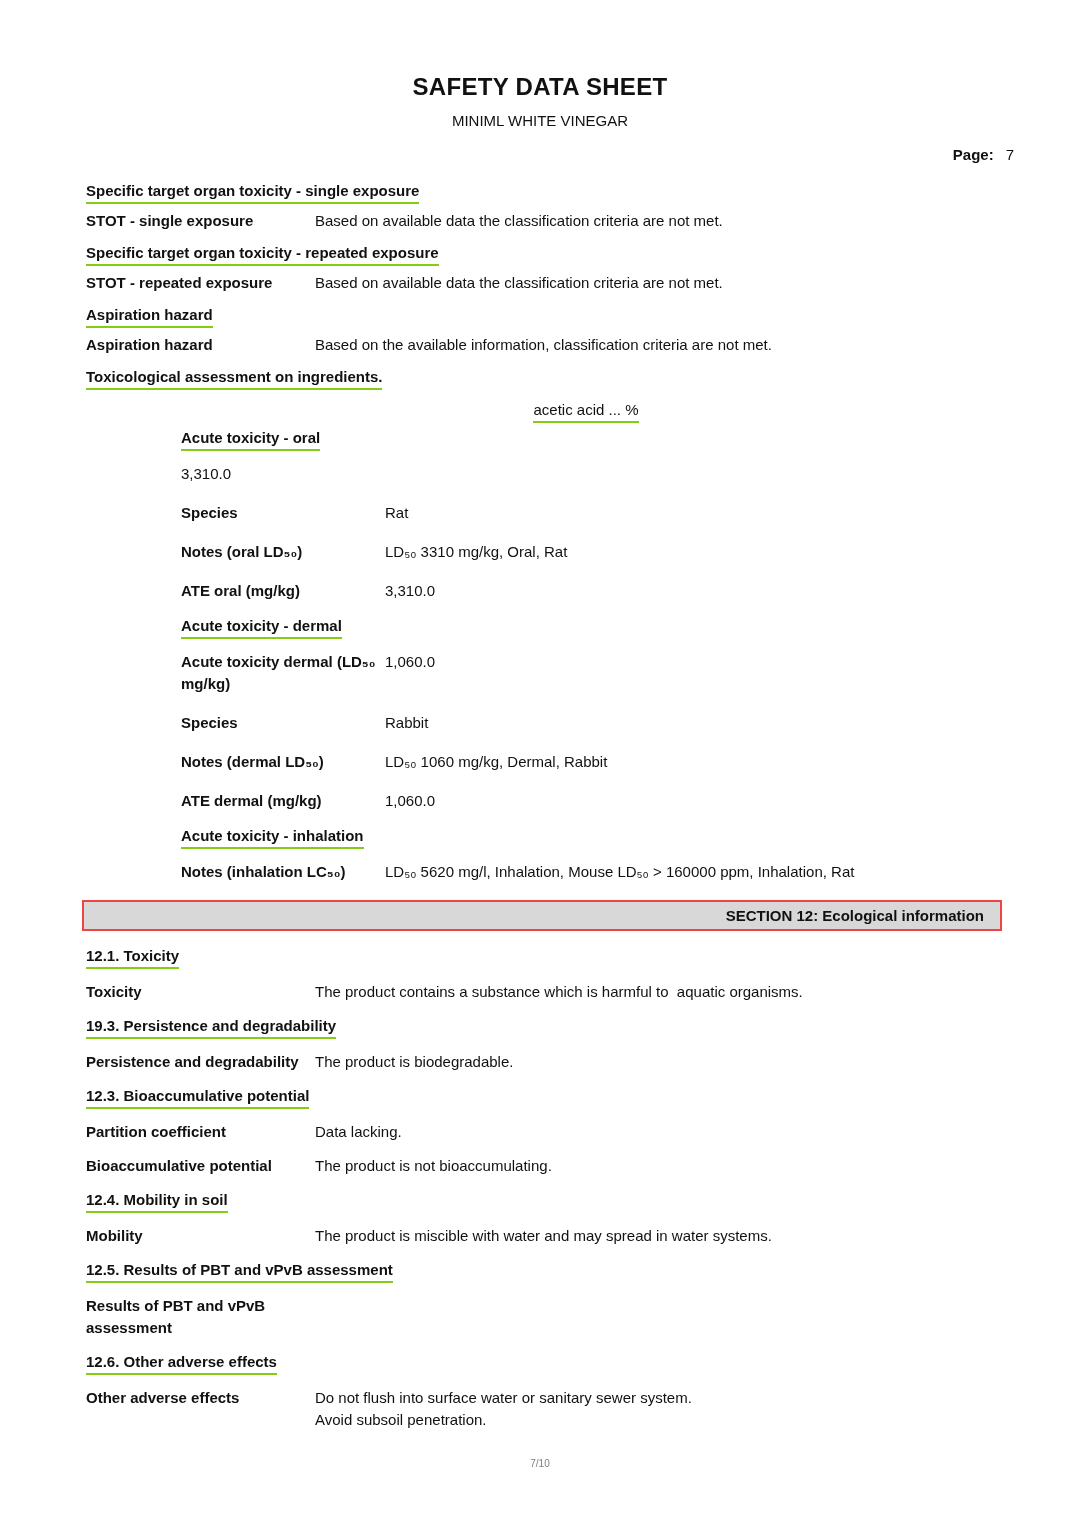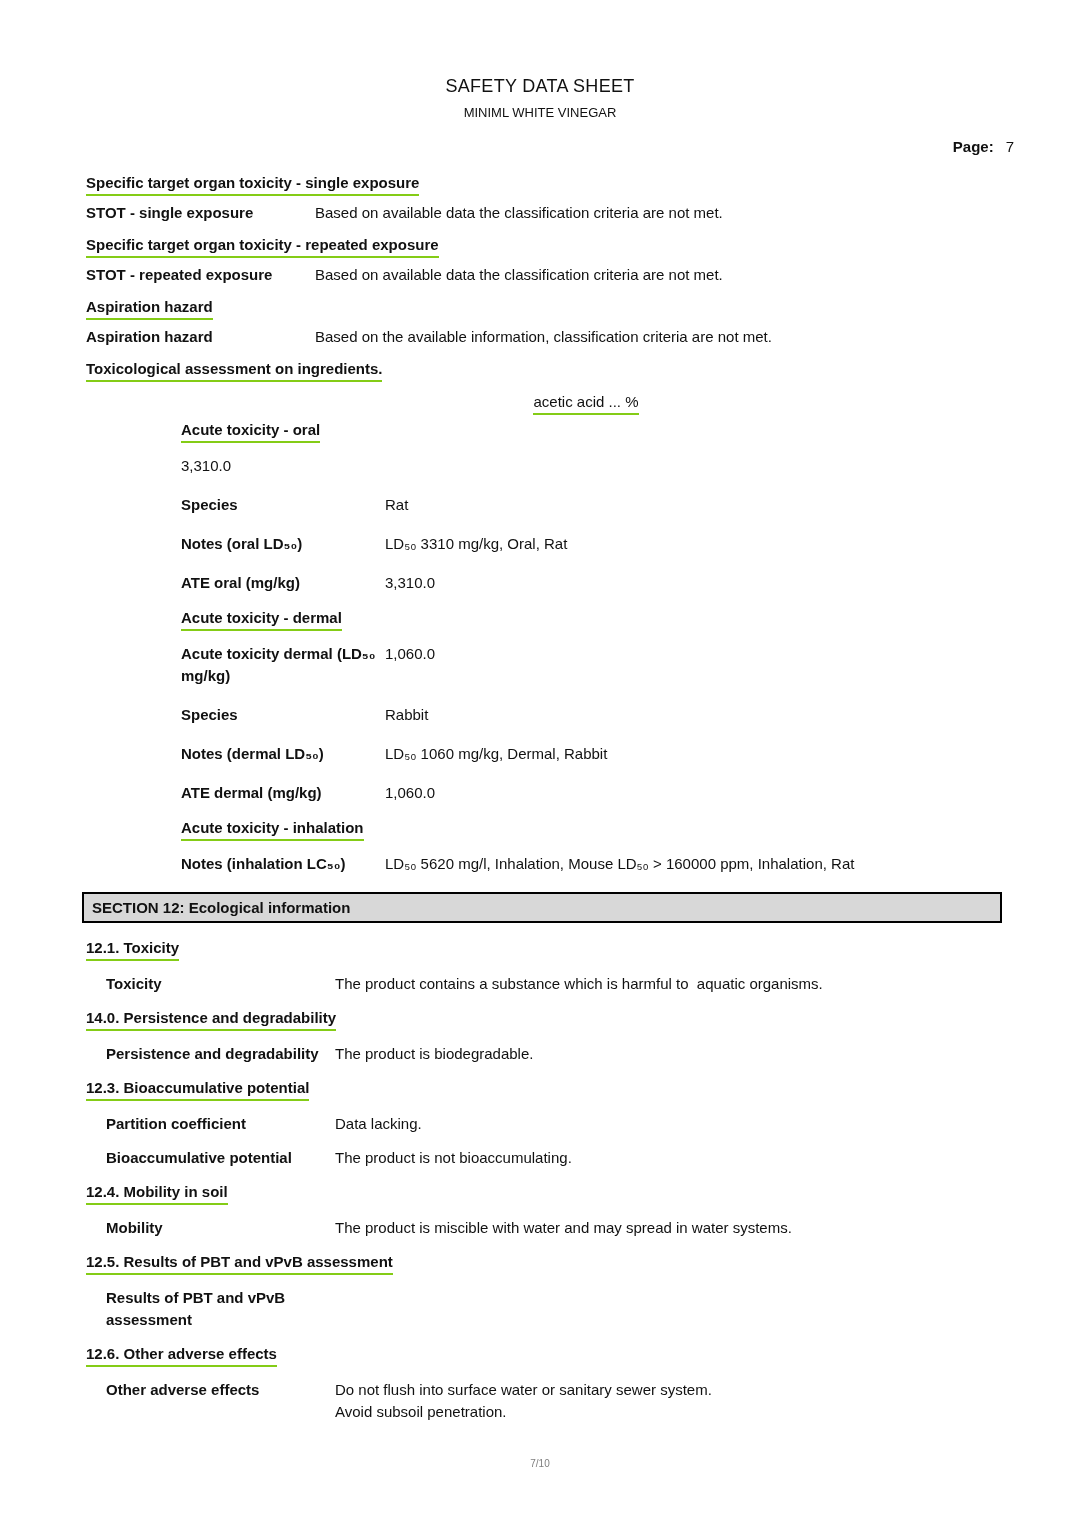--- a/index.html
+++ b/index.html
@@ -7,49 +7,50 @@
     position:relative;
     width:1080px; height:1528px;
     box-sizing:border-box;
     padding:76px 82px 0 86px;
     background:#ffffff;
     font-family:"Liberation Sans", sans-serif;
     font-size:15px;
     color:#111111;
   }
   .doc-header { margin:0 -82px 0 -86px; text-align:center; }
-  .doc-title { font-size:18px; font-weight:normal; letter-spacing:.3px; line-height:21px; }
-  .doc-subtitle { font-size:13px; margin-top:6px; line-height:20px; }
+  .doc-title { font-size:24px; font-weight:bold; letter-spacing:.3px; line-height:21px; }
+  .doc-subtitle { font-size:15px; margin-top:14px; line-height:20px; }
   .pageline { text-align:right; padding-right:66px; margin-top:13px; line-height:21px; }
   .pageline .pl { font-weight:bold; }
   .pageline .pn { margin-left:12px; }
 
   main { margin-top:15px; }
   .hd { margin:10px 0 6px; font-weight:bold; line-height:21px; }
   .u { display:inline-block; border-bottom:2px solid #84cc16; padding-bottom:1px; }
   .row { display:flex; margin-bottom:6px; line-height:22px; }
   .lbl { flex:0 0 229px; font-weight:bold; padding-right:8px; box-sizing:border-box; }
   .val { flex:1; white-space:pre-wrap; }
 
   .ing { margin-left:95px; }
   .ing .row { margin-bottom:17px; }
   .ing .lbl { flex:0 0 204px; }
   .ing .hd { margin:-4px 0 12px; }
   .substance { text-align:center; position:relative; left:44px; margin:9px 0 8px; font-weight:normal; line-height:21px; }
 
   .sec12bar {
     margin:6px -4px 14px;
     background:#d8d8d8;
-    border:2px solid #000000;
+    border:2px solid #ef4444;
     font-weight:bold;
-    padding:3px 8px;
+    padding:3px 16px;
     line-height:21px;
+    text-align:right;
   }
   .s12 .hd { margin:2px 0 12px; }
-  .s12 .row { margin-bottom:12px;margin-left:20px; }
+  .s12 .row { margin-bottom:12px; }
 
   .pagefoot {
     position:absolute; left:0; right:0; top:1455px;
     text-align:center; color:#7f7f7f; font-size:10px; line-height:18px;
   }
 </style>
 </head>
 <body>
 
 <div class="page">
@@ -150,21 +151,21 @@
 
       <section>
         <div class="hd"><span class="u">12.1. Toxicity</span></div>
         <div class="row">
           <div class="lbl">Toxicity</div>
           <div class="val">The product contains a substance which is harmful to  aquatic organisms.</div>
         </div>
       </section>
 
       <section>
-        <div class="hd"><span class="u">14.0. Persistence and degradability</span></div>
+        <div class="hd"><span class="u">19.3. Persistence and degradability</span></div>
         <div class="row">
           <div class="lbl">Persistence and degradability</div>
           <div class="val">The product is biodegradable.</div>
         </div>
       </section>
 
       <section>
         <div class="hd"><span class="u">12.3. Bioaccumulative potential</span></div>
         <div class="row">
           <div class="lbl">Partition coefficient</div>

